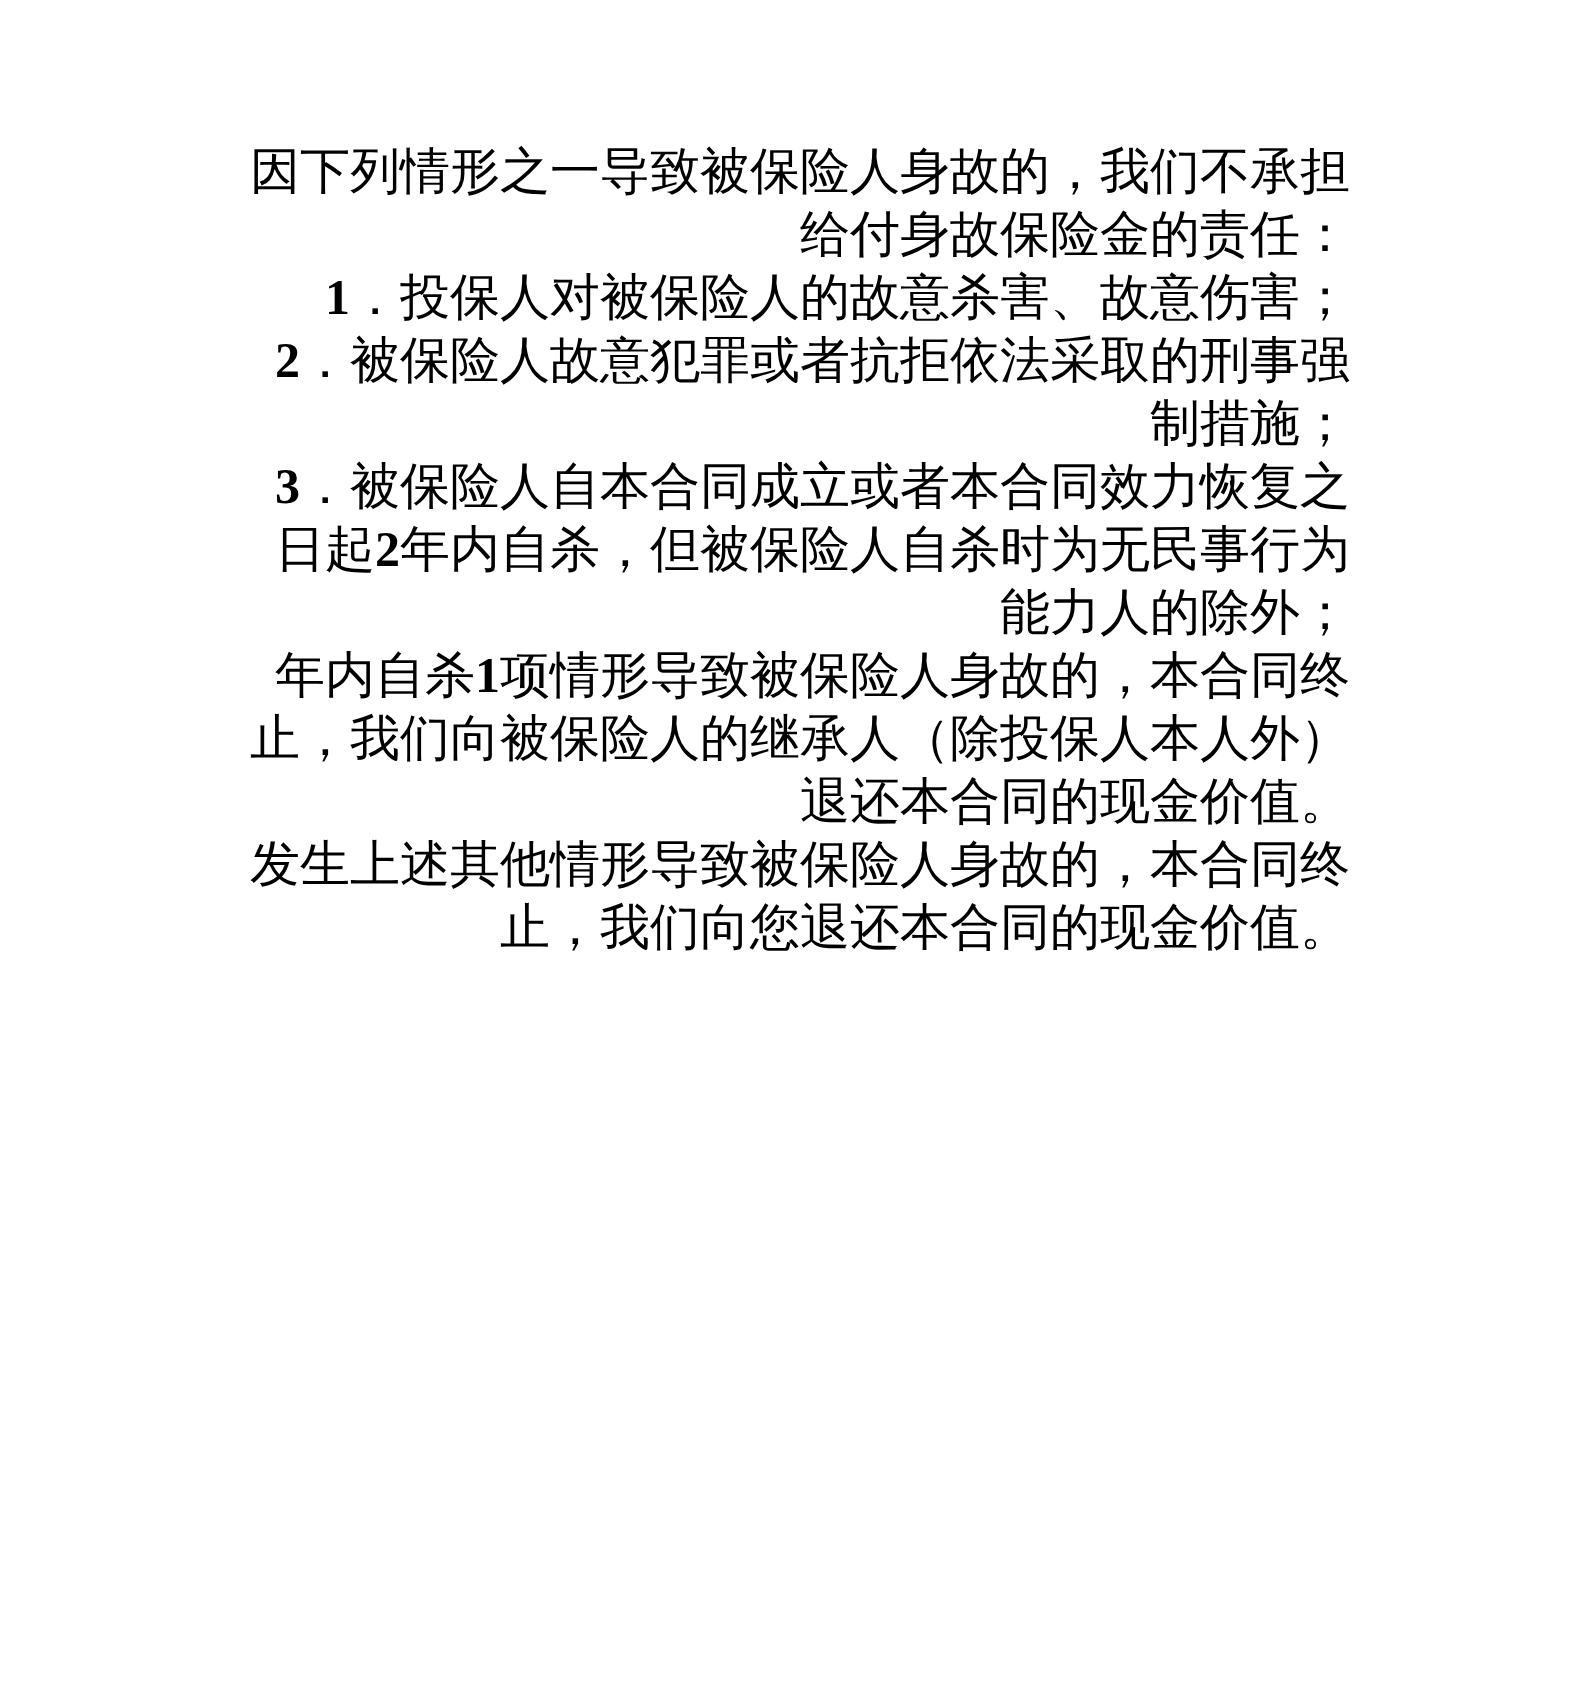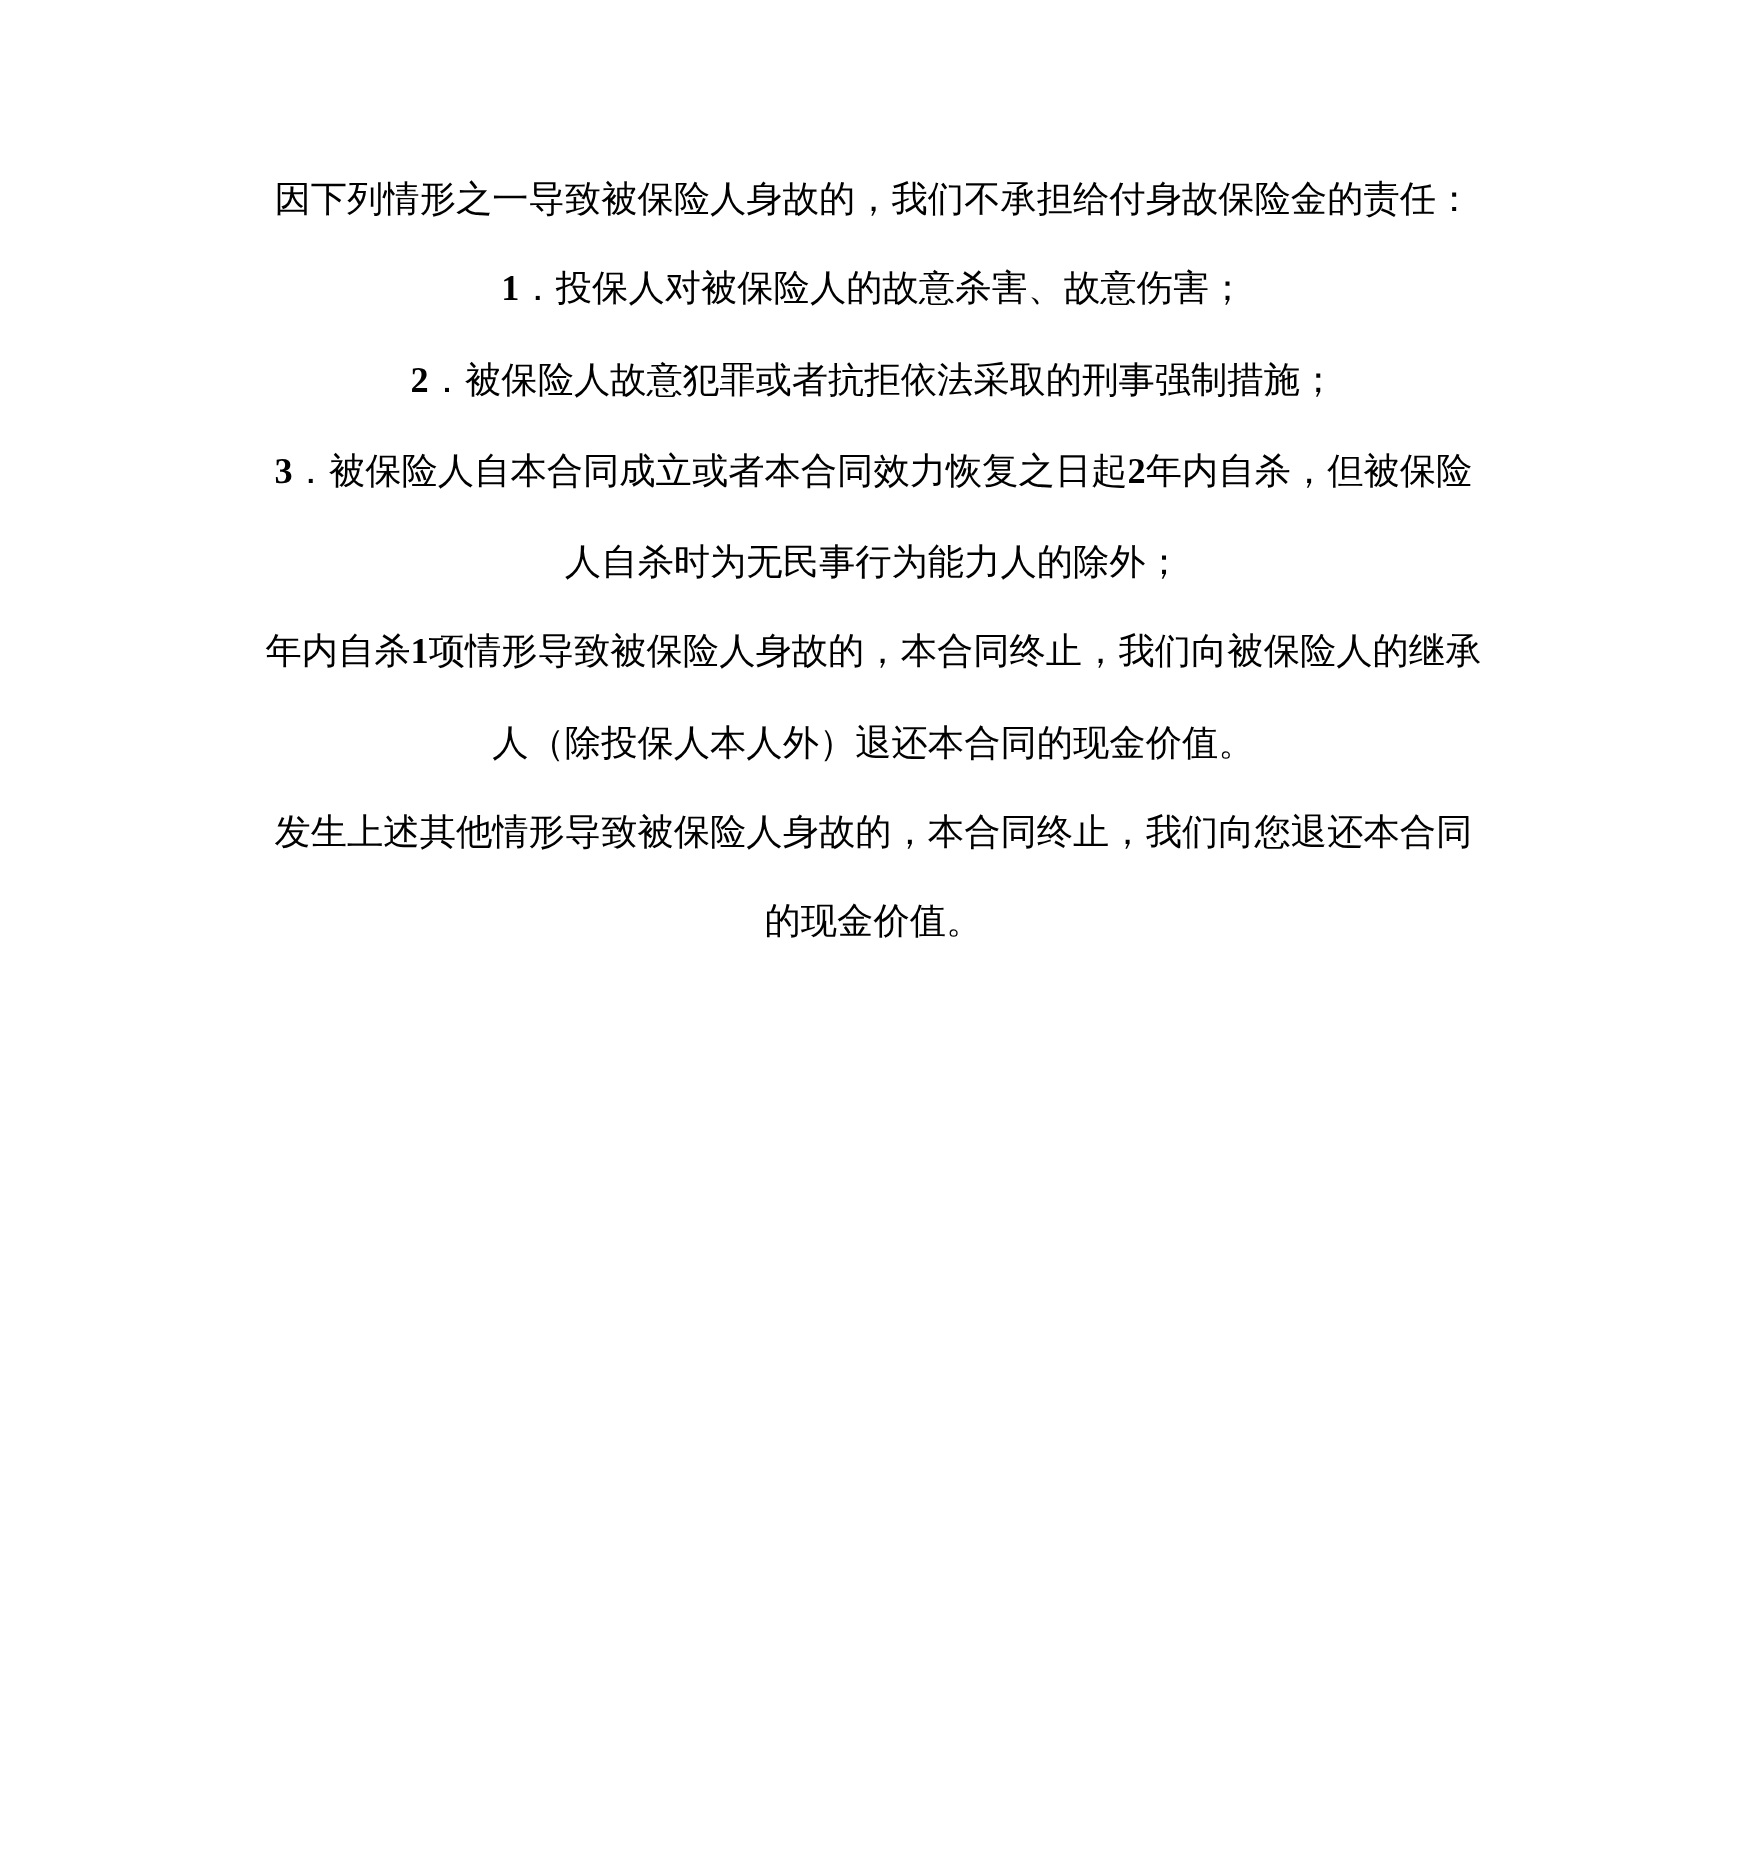--- a/index.html
+++ b/index.html
@@ -25,23 +25,23 @@
   .title {
     margin: 0;
     font-size: 54px;
     font-weight: bold;
     line-height: 83px;
     text-align: center;
     letter-spacing: 1px;
   }
   .para {
     margin: 0;
-    font-size: 33px;
-    line-height: 81px;
-    text-align: center;
+    font-size: 50px;
+    line-height: 63px;
+    text-align: right;
     word-break: normal;
     overflow-wrap: normal;
   }
   .num {
     font-family: "Liberation Serif", serif;
     font-weight: bold;
   }
   .dot, .txt {
     font-weight: normal;
   }

